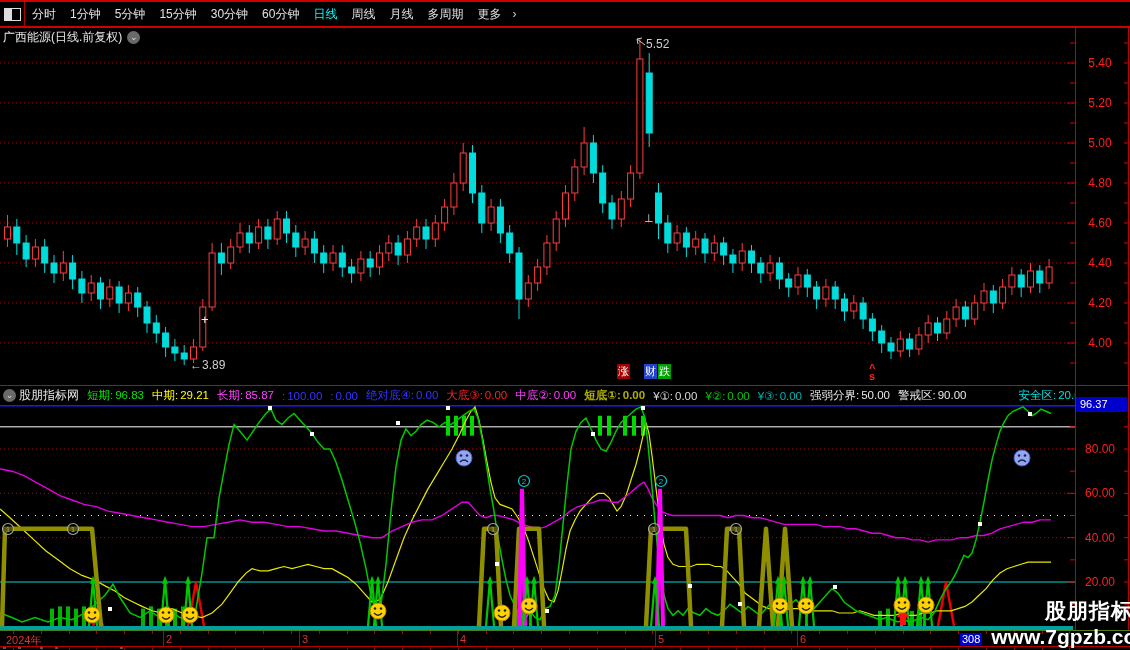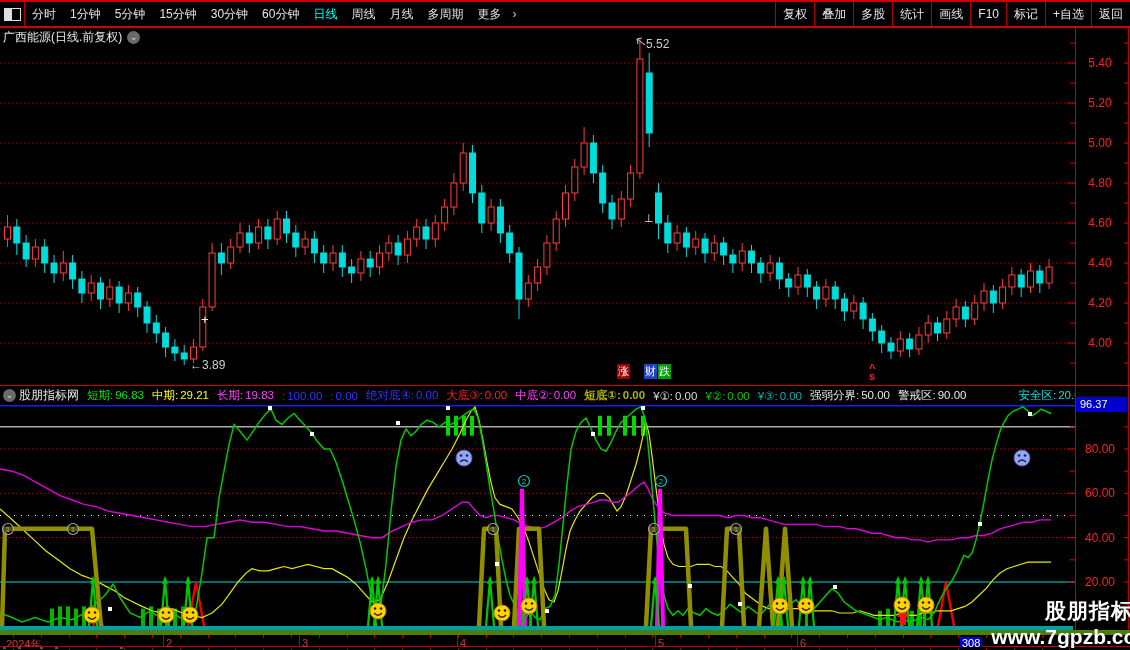--- a/index.html
+++ b/index.html
@@ -32,21 +32,21 @@
   #ind-source{color:#e8e8e8;font-size:12px;margin-right:8px;}
   .ind-field{font-size:11.5px;margin-right:8px;}
   .ind-field .val{margin-left:2px;}
   #ind-plot{position:absolute;left:0;top:19px;width:1130px;height:226px;}
   #ind-current{position:absolute;left:1076px;top:11px;width:51px;height:15px;color:#fff;
     font-size:11px;line-height:15px;padding-left:4px;box-sizing:border-box;}
   
   .vline{position:absolute;width:1px;background:#c40000;}
   
   #xaxis{position:absolute;left:0;top:630px;width:1130px;height:17px;background:#000;
-    border-top:5px solid #4d7c0f;border-bottom:1px solid #b80000;box-sizing:border-box;text-align:center;}
+    border-top:1px solid #4d7c0f;border-bottom:1px solid #b80000;box-sizing:border-box;text-align:center;}
   .x-label{position:absolute;top:2px;color:#e03030;font-size:11px;}
   .x-label.hl{color:#fff;background:#0000cc;padding:0 2px;}
   .x-sep{position:absolute;top:0;width:1px;height:15px;background:#b80000;}
   .x-tick{position:absolute;top:0;width:1px;height:3px;background:#b80000;}
   #sliver{position:absolute;left:0;top:647px;width:1130px;height:3px;background:#000;}
   .sl-tick{position:absolute;top:1px;width:1px;height:2px;background:#7a0f0f;}
   .sl-mark{position:absolute;top:0;width:3px;height:2px;background:#555;}
   
   .badge{position:absolute;width:13px;height:15px;font-size:11px;line-height:15px;
     text-align:center;color:#fff;z-index:25;}
@@ -71,31 +71,20 @@
         <span class="tb-item">15分钟</span>
         <span class="tb-item">30分钟</span>
         <span class="tb-item">60分钟</span>
         <span class="tb-item active">日线</span>
         <span class="tb-item">周线</span>
         <span class="tb-item">月线</span>
         <span class="tb-item">多周期</span>
         <span class="tb-item">更多</span>
       </div>
     <span class="tb-chev">›</span>
-    <div id="toolbar-right">
-        <span class="tb-btn">复权</span>
-        <span class="tb-btn">叠加</span>
-        <span class="tb-btn">多股</span>
-        <span class="tb-btn">统计</span>
-        <span class="tb-btn">画线</span>
-        <span class="tb-btn">F10</span>
-        <span class="tb-btn">标记</span>
-        <span class="tb-btn">+自选</span>
-        <span class="tb-btn">返回</span>
-      </div>
   </div>
 
   <div id="title-row">
     <span id="chart-title">广西能源(日线.前复权)</span>
     <span class="circle-chev">⌄</span>
   </div>
 
   <div id="kline-sec">
     <svg id="kline-svg" width="1130" height="357">
         <line x1="0" y1="35" x2="1075" y2="35" stroke="#b40000" stroke-dasharray="1 3" stroke-width="1"></line>
@@ -389,21 +378,21 @@
   <div class="badge" style="left:617px;top:364px;background:#a00000;">涨</div>
   <div class="badge" style="left:644px;top:364px;background:#2244cc;">财</div>
   <div class="badge" style="left:658px;top:364px;background:#00a000;">跌</div>
 
   <div id="ind-sec">
     <div id="ind-header">
       <span class="circle-chev" id="ind-icon">⌄</span>
       <span id="ind-source">股朋指标网</span>
     <span class="ind-field" style="color: rgb(0, 230, 0);"><span>短期:</span><span class="val">96.83</span></span>
         <span class="ind-field" style="color: rgb(255, 255, 0);"><span>中期:</span><span class="val">29.21</span></span>
-        <span class="ind-field" style="color: rgb(255, 64, 255);"><span>长期:</span><span class="val">19.83</span></span>
+        <span class="ind-field" style="color: rgb(255, 64, 255);"><span>长期:</span><span class="val">85.87</span></span>
         <span class="ind-field" style="color: rgb(51, 51, 255);"><span>:</span><span class="val">100.00</span></span>
         <span class="ind-field" style="color: rgb(51, 51, 255);"><span>:</span><span class="val">0.00</span></span>
         <span class="ind-field" style="color: rgb(51, 51, 255);"><span>绝对底④:</span><span class="val">0.00</span></span>
         <span class="ind-field" style="color: rgb(255, 32, 32);"><span>大底③:</span><span class="val">0.00</span></span>
         <span class="ind-field" style="color: rgb(255, 64, 255);"><span>中底②:</span><span class="val">0.00</span></span>
         <span class="ind-field" style="color: rgb(176, 176, 0); font-weight: bold;"><span>短底①:</span><span class="val">0.00</span></span>
         <span class="ind-field" style="color: rgb(216, 216, 216);"><span>¥①:</span><span class="val">0.00</span></span>
         <span class="ind-field" style="color: rgb(0, 200, 0);"><span>¥②:</span><span class="val">0.00</span></span>
         <span class="ind-field" style="color: rgb(0, 176, 176);"><span>¥③:</span><span class="val">0.00</span></span>
         <span class="ind-field" style="color: rgb(232, 232, 232);"><span>强弱分界:</span><span class="val">50.00</span></span>

